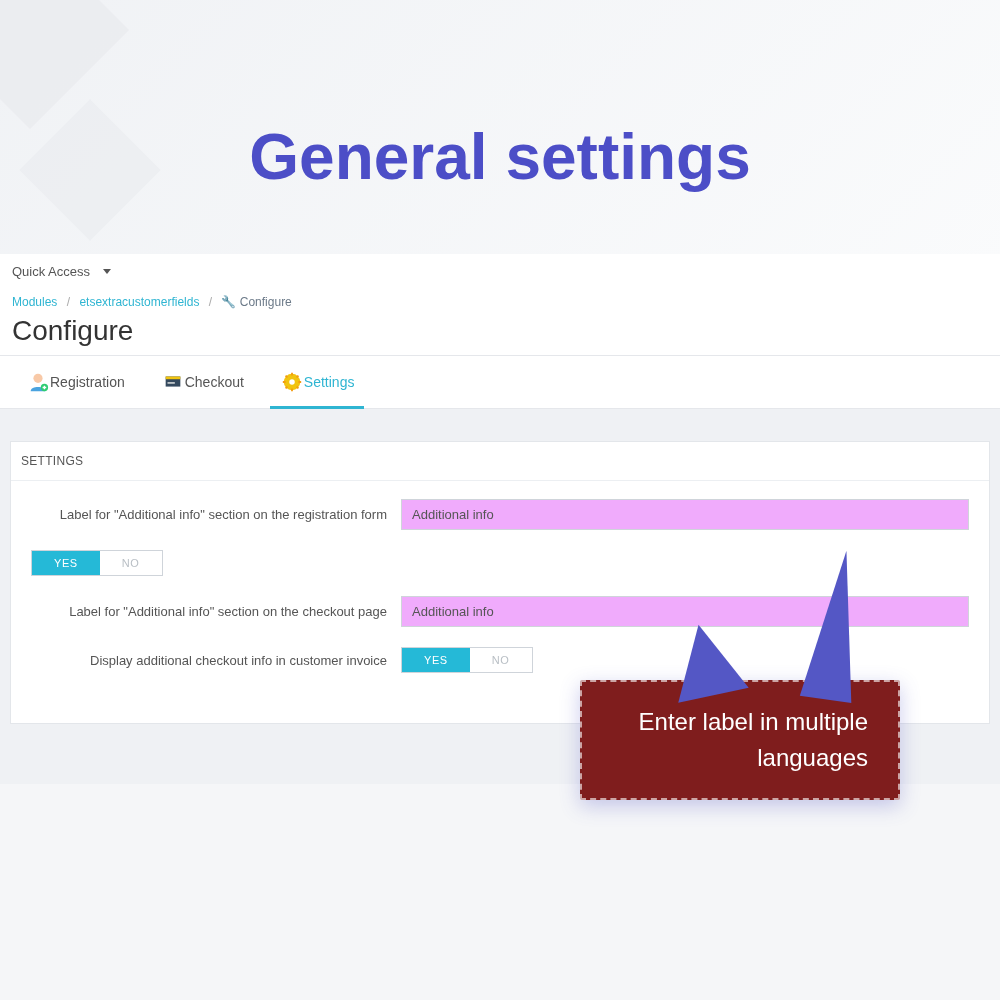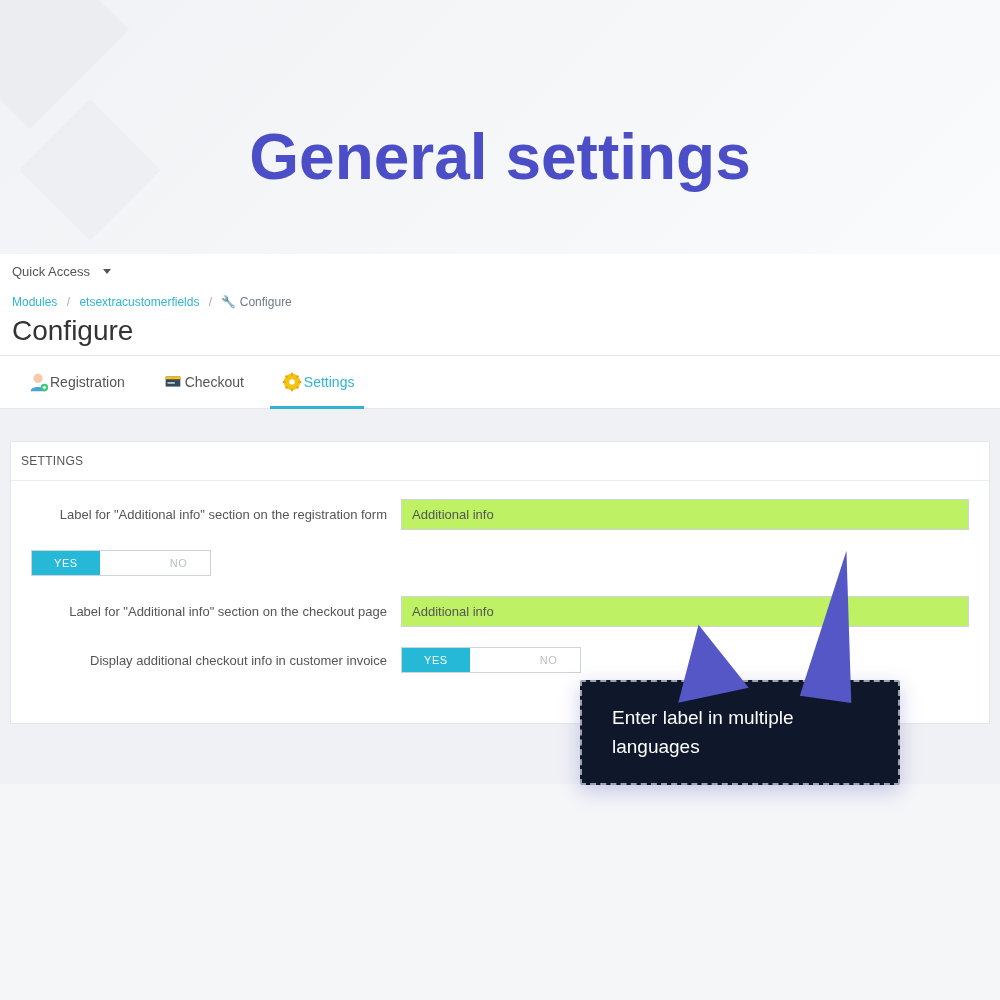--- a/index.html
+++ b/index.html
@@ -34,29 +34,29 @@
 .tab-icon { width: 24px; height: 24px; display: inline-flex; align-items: center; justify-content: center; }
 
 .content-area { background: #eff1f4; padding: 32px 10px 60px; }
 .panel { background: #fff; border: 1px solid #e3e6ea; }
 .panel-header { padding: 12px 10px; font-size: 12px; letter-spacing: 0.3px; color: #555; border-bottom: 1px solid #eceff2; }
 .panel-body { padding: 18px 20px 30px; }
 
 .form-row { display: flex; align-items: center; margin-bottom: 20px; }
 .form-label { width: 370px; text-align: right; padding-right: 14px; font-size: 13px; color: #555; }
 .form-control { flex: 1; }
-.text-input { width: 100%; border: 1px solid #cfd4da; padding: 7px 10px; font-size: 13px; color: #555; outline: none; background: #bef264; border-radius: 0; }
+.text-input { width: 100%; border: 1px solid #cfd4da; padding: 7px 10px; font-size: 13px; color: #555; outline: none; background: #f0abfc; border-radius: 0; }
 
-.toggle { display: inline-flex; border: 1px solid #cfd4da; overflow: hidden; gap: 48px; }
+.toggle { display: inline-flex; border: 1px solid #cfd4da; overflow: hidden; }
 .toggle span { display: inline-block; padding: 6px 22px; font-size: 11px; letter-spacing: 0.6px; text-align: center; cursor: pointer; }
 .toggle .yes { background: #25b9d7; color: #fff; }
 .toggle .no { background: #fff; color: #b9bfc5; }
 
 .callout { position: absolute; z-index: 10; left: 580px; top: 680px; }
-.callout-box { background: #0f172a; color: #fff; padding: 22px 30px; border: 2px dashed rgba(255,255,255,0.6); width: 320px; text-align: left; font-size: 19px; line-height: 1.5; border-radius: 2px; box-shadow: 0 6px 20px rgba(84,87,197,0.3); }
+.callout-box { background: #7f1d1d; color: #fff; padding: 22px 30px; border: 2px dashed rgba(255,255,255,0.6); width: 320px; text-align: right; font-size: 24px; line-height: 1.5; border-radius: 2px; box-shadow: 0 6px 20px rgba(84,87,197,0.3); }
 .callout-tail1 { position: absolute; top: -130px; left: 230px; width: 0; height: 0; border-left: 26px solid transparent; border-right: 26px solid transparent; border-bottom: 150px solid #5457c5; transform: rotate(8deg); }
 .callout-tail2 { position: absolute; top: -56px; left: 90px; width: 0; height: 0; border-left: 36px solid transparent; border-right: 36px solid transparent; border-bottom: 72px solid #5457c5; transform: rotate(-12deg); }
 
 .caret-down { display: inline-block; width: 0; height: 0; border-left: 4px solid transparent; border-right: 4px solid transparent; border-top: 5px solid #555; margin-left: 2px; }
 </style>
 </head>
 <body>
 
 <div class="bg-pattern"></div>
 

